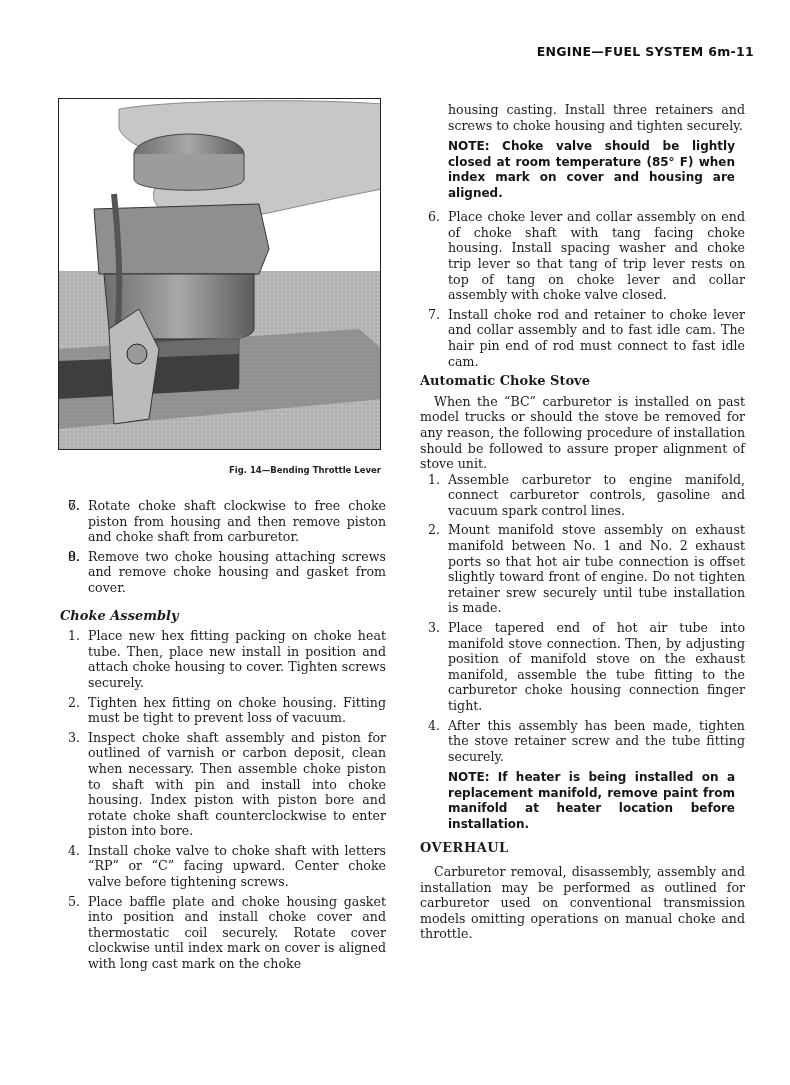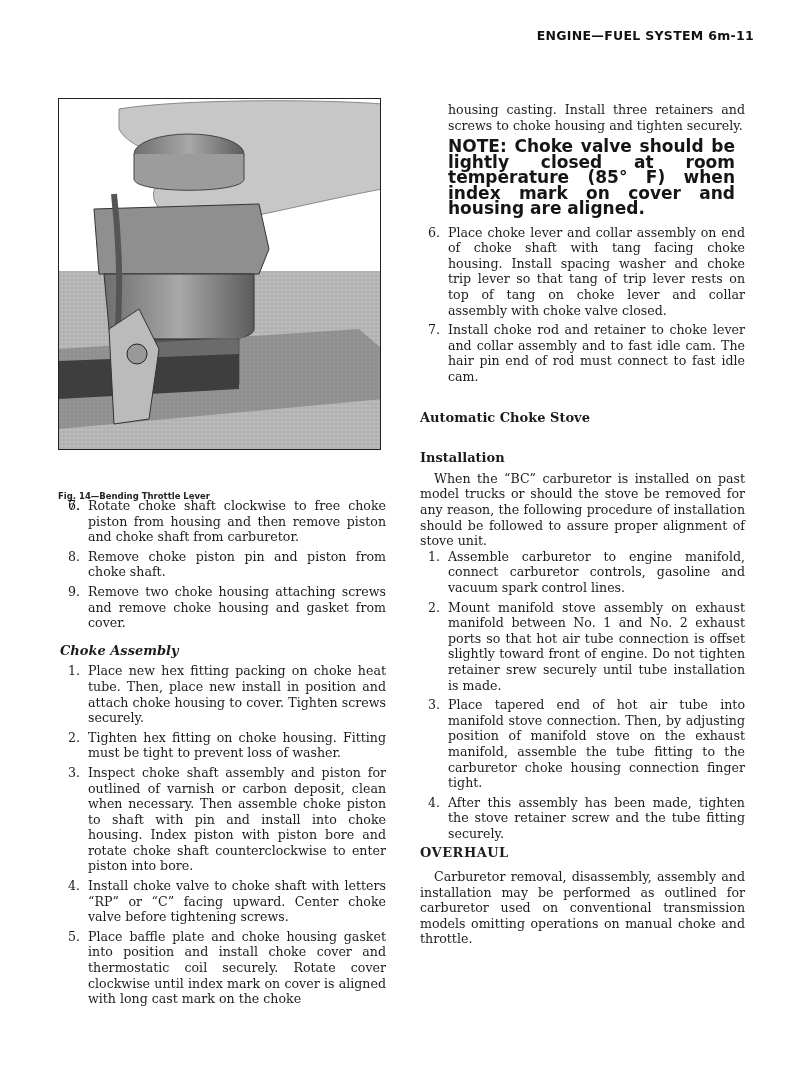--- a/index.html
+++ b/index.html
@@ -1,34 +1,34 @@
 <!DOCTYPE html>
 <html><head>
 <meta charset="utf-8">
 <style>
   html, body { margin: 0; padding: 0; background: #ffffff; }
   body { width: 790px; height: 1085px; position: relative; overflow: hidden;
          font-family: "DejaVu Serif", "Liberation Serif", serif; color: #1c1c1c; }
-  .header { position: absolute; top: 28px; right: 36px; font-family: "DejaVu Sans", sans-serif;
+  .header { position: absolute; top: 44px; right: 36px; font-family: "DejaVu Sans", sans-serif;
             font-weight: bold; font-size: 12.5px; letter-spacing: 0.3px; color: #111; }
   .col { position: absolute; font-size: 12.6px; line-height: 15.6px; }
   .col-left { left: 60px; top: 466px; width: 326px; }
   .col-right { left: 420px; top: 94px; width: 325px; }
   .photo { position: absolute; left: 58px; top: 98px; width: 323px; height: 352px;
            border: 1.5px solid #222; box-sizing: border-box; overflow: hidden; background: #fff; }
-  .caption { position: absolute; left: 58px; top: 491px; width: 323px; text-align: left;
+  .caption { position: absolute; left: 58px; top: 465px; width: 323px; text-align: right;
              font-family: "DejaVu Sans", sans-serif; font-weight: bold; font-size: 8.5px; color: #222; }
   p { margin: 0; text-align: justify; }
   .indent { text-indent: 14px; }
   ol { list-style: none; margin: 0; padding: 0; }
   li { position: relative; padding-left: 28px; margin-bottom: 4px; text-align: justify; }
   li .num { position: absolute; left: 8px; top: 0; }
-  .note { font-family: "DejaVu Sans", sans-serif; font-weight: bold; font-size: 17px; line-height: 15.5px;
+  .note { font-family: "DejaVu Sans", sans-serif; font-weight: bold; font-size: 12px; line-height: 15.5px;
           margin: 6px 10px 8px 28px; text-align: justify; color: #151515; }
-  .h3 { font-weight: bold; font-size: 13px; margin: 25px 0 5px 0; }
+  .h3 { font-weight: bold; font-size: 13px; margin: 4px 0 5px 0; }
   .h2 { font-weight: bold; font-size: 13px; letter-spacing: 0.5px; margin: 2px 0 8px 0; }
 </style>
 </head>
 <body>
 
 <div class="header">ENGINE—FUEL SYSTEM 6m-11</div>
 
 <div class="photo">
   <svg width="323" height="352" viewBox="0 0 323 352">
     <defs>
@@ -63,44 +63,44 @@
     <path d="M50 230 L80 210 L100 250 L90 320 L55 325 Z" fill="#bbbbbb" stroke="#333"></path>
     <circle cx="78" cy="255" r="10" fill="#999" stroke="#222"></circle>
   </svg>
 </div>
 <div class="caption">Fig. 14—Bending Throttle Lever</div>
 
 <div class="col col-left" style="top:494px;">
   <ol>
     <li><span class="num">6.</span></li>
     <li><span class="num">7.</span><span>Rotate choke shaft clockwise to free choke piston from housing and then remove piston and choke shaft from carburetor.</span></li>
-    <li><span class="num">8.</span><span>Remove choke piston pin and piston from choke shaft.</span></li>
+    <li><span class="num">8.</span></li>
     <li><span class="num">9.</span><span>Remove two choke housing attaching screws and remove choke housing and gasket from cover.</span></li>
   </ol>
   <div class="h3" style="margin-top:12px;font-style:italic;">Choke Assembly</div>
   <ol>
     <li><span class="num">1.</span><span>Place new hex fitting packing on choke heat tube. Then, place new install in position and attach choke housing to cover. Tighten screws securely.</span></li>
-    <li><span class="num">2.</span><span>Tighten hex fitting on choke housing. Fitting must be tight to prevent loss of washer.</span></li>
+    <li><span class="num">2.</span><span>Tighten hex fitting on choke housing. Fitting must be tight to prevent loss of vacuum.</span></li>
     <li><span class="num">3.</span><span>Inspect choke shaft assembly and piston for outlined of varnish or carbon deposit, clean when necessary. Then assemble choke piston to shaft with pin and install into choke housing. Index piston with piston bore and rotate choke shaft counterclockwise to enter piston into bore.</span></li>
     <li><span class="num">4.</span><span>Install choke valve to choke shaft with letters “RP” or “C” facing upward. Center choke valve before tightening screws.</span></li>
     <li><span class="num">5.</span><span>Place baffle plate and choke housing gasket into position and install choke cover and thermostatic coil securely. Rotate cover clockwise until index mark on cover is aligned with long cast mark on the choke</span></li>
   </ol>
 </div>
 
 <div class="col col-right">
   <p style="padding-left:28px;margin-top:8px;">housing casting. Install three retainers and screws to choke housing and tighten securely.</p>
   <div class="note">NOTE: Choke valve should be lightly closed at room temperature (85° F) when index mark on cover and housing are aligned.</div>
   <ol>
     <li><span class="num">6.</span><span>Place choke lever and collar assembly on end of choke shaft with tang facing choke housing. Install spacing washer and choke trip lever so that tang of trip lever rests on top of tang on choke lever and collar assembly with choke valve closed.</span></li>
     <li><span class="num">7.</span><span>Install choke rod and retainer to choke lever and collar assembly and to fast idle cam. The hair pin end of rod must connect to fast idle cam.</span></li>
   </ol>
   <div class="h3">Automatic Choke Stove</div>
-  <div class="h3">Installation</div>
   <p class="indent" style="margin-bottom:0;">When the “BC” carburetor is installed on past model trucks or should the stove be removed for any reason, the following procedure of installation should be followed to assure proper alignment of stove unit.</p>
   <ol>
     <li><span class="num">1.</span><span>Assemble carburetor to engine manifold, connect carburetor controls, gasoline and vacuum spark control lines.</span></li>
     <li><span class="num">2.</span><span>Mount manifold stove assembly on exhaust manifold between No. 1 and No. 2 exhaust ports so that hot air tube connection is offset slightly toward front of engine. Do not tighten retainer srew securely until tube installation is made.</span></li>
     <li><span class="num">3.</span><span>Place tapered end of hot air tube into manifold stove connection. Then, by adjusting position of manifold stove on the exhaust manifold, assemble the tube fitting to the carburetor choke housing connection finger tight.</span></li>
     <li><span class="num">4.</span><span>After this assembly has been made, tighten the stove retainer screw and the tube fitting securely.</span></li>
   </ol>
+  <div class="note">NOTE: If heater is being installed on a replacement manifold, remove paint from manifold at heater location before installation.</div>
   <div class="h2">OVERHAUL</div>
   <p class="indent">Carburetor removal, disassembly, assembly and installation may be performed as outlined for carburetor used on conventional transmission models omitting operations on manual choke and throttle.</p>
 </div>
 
 </body></html>

